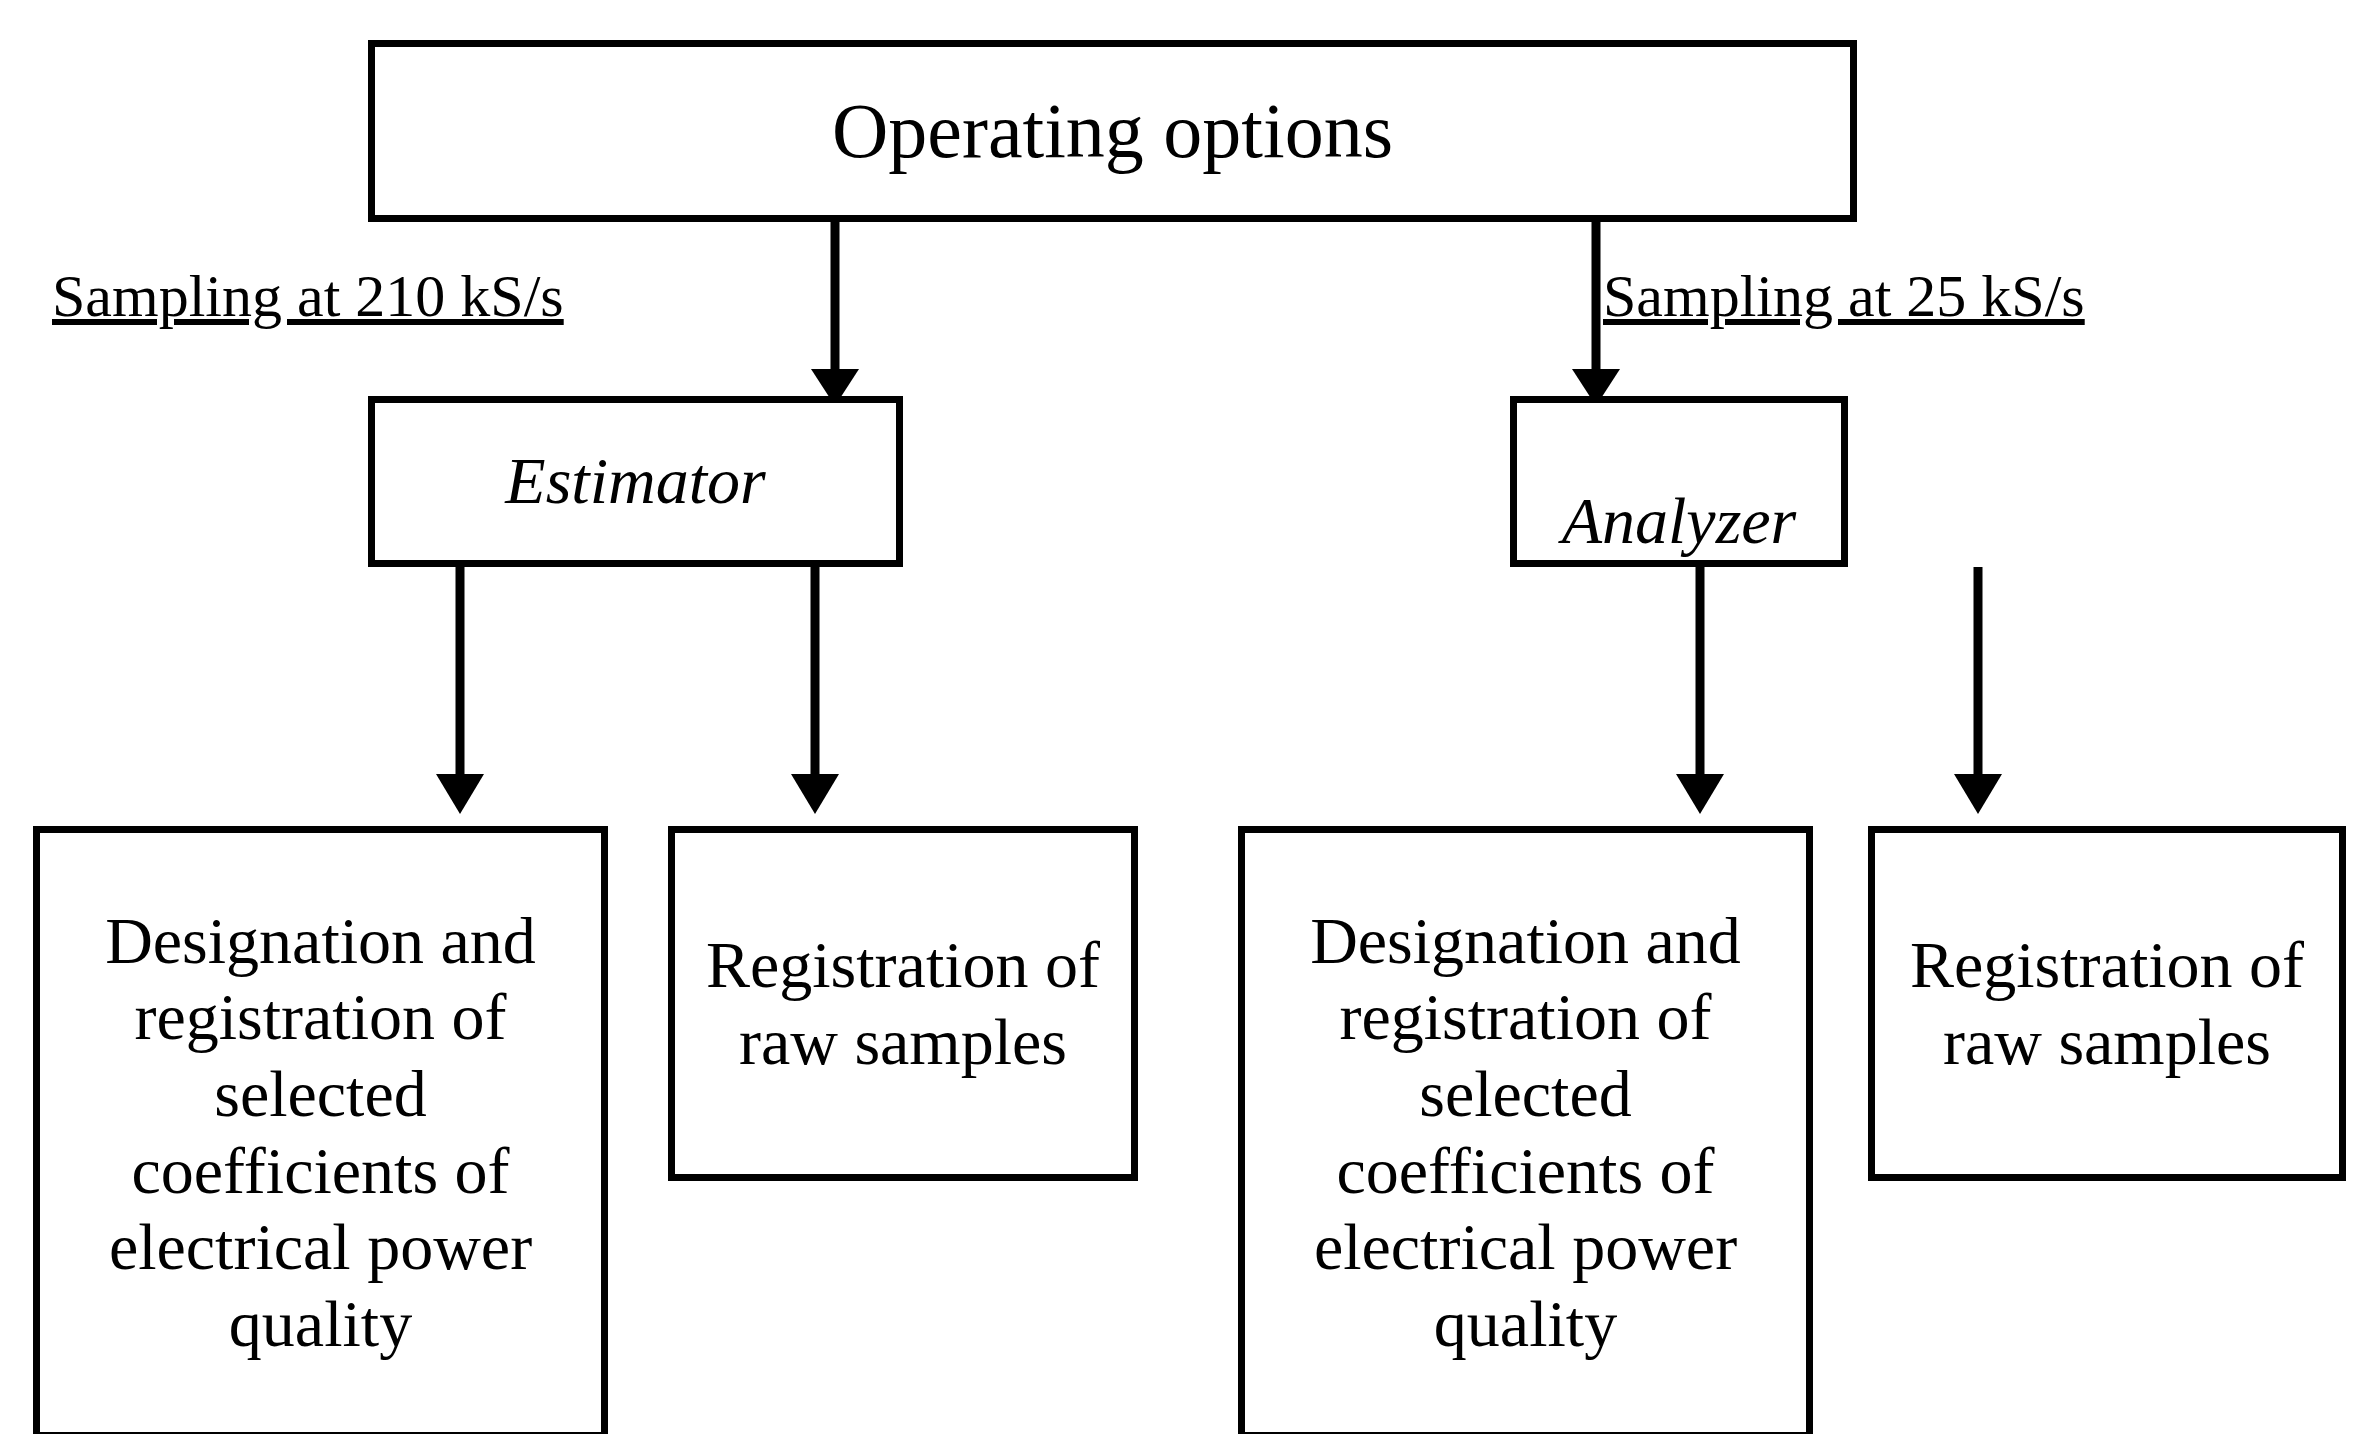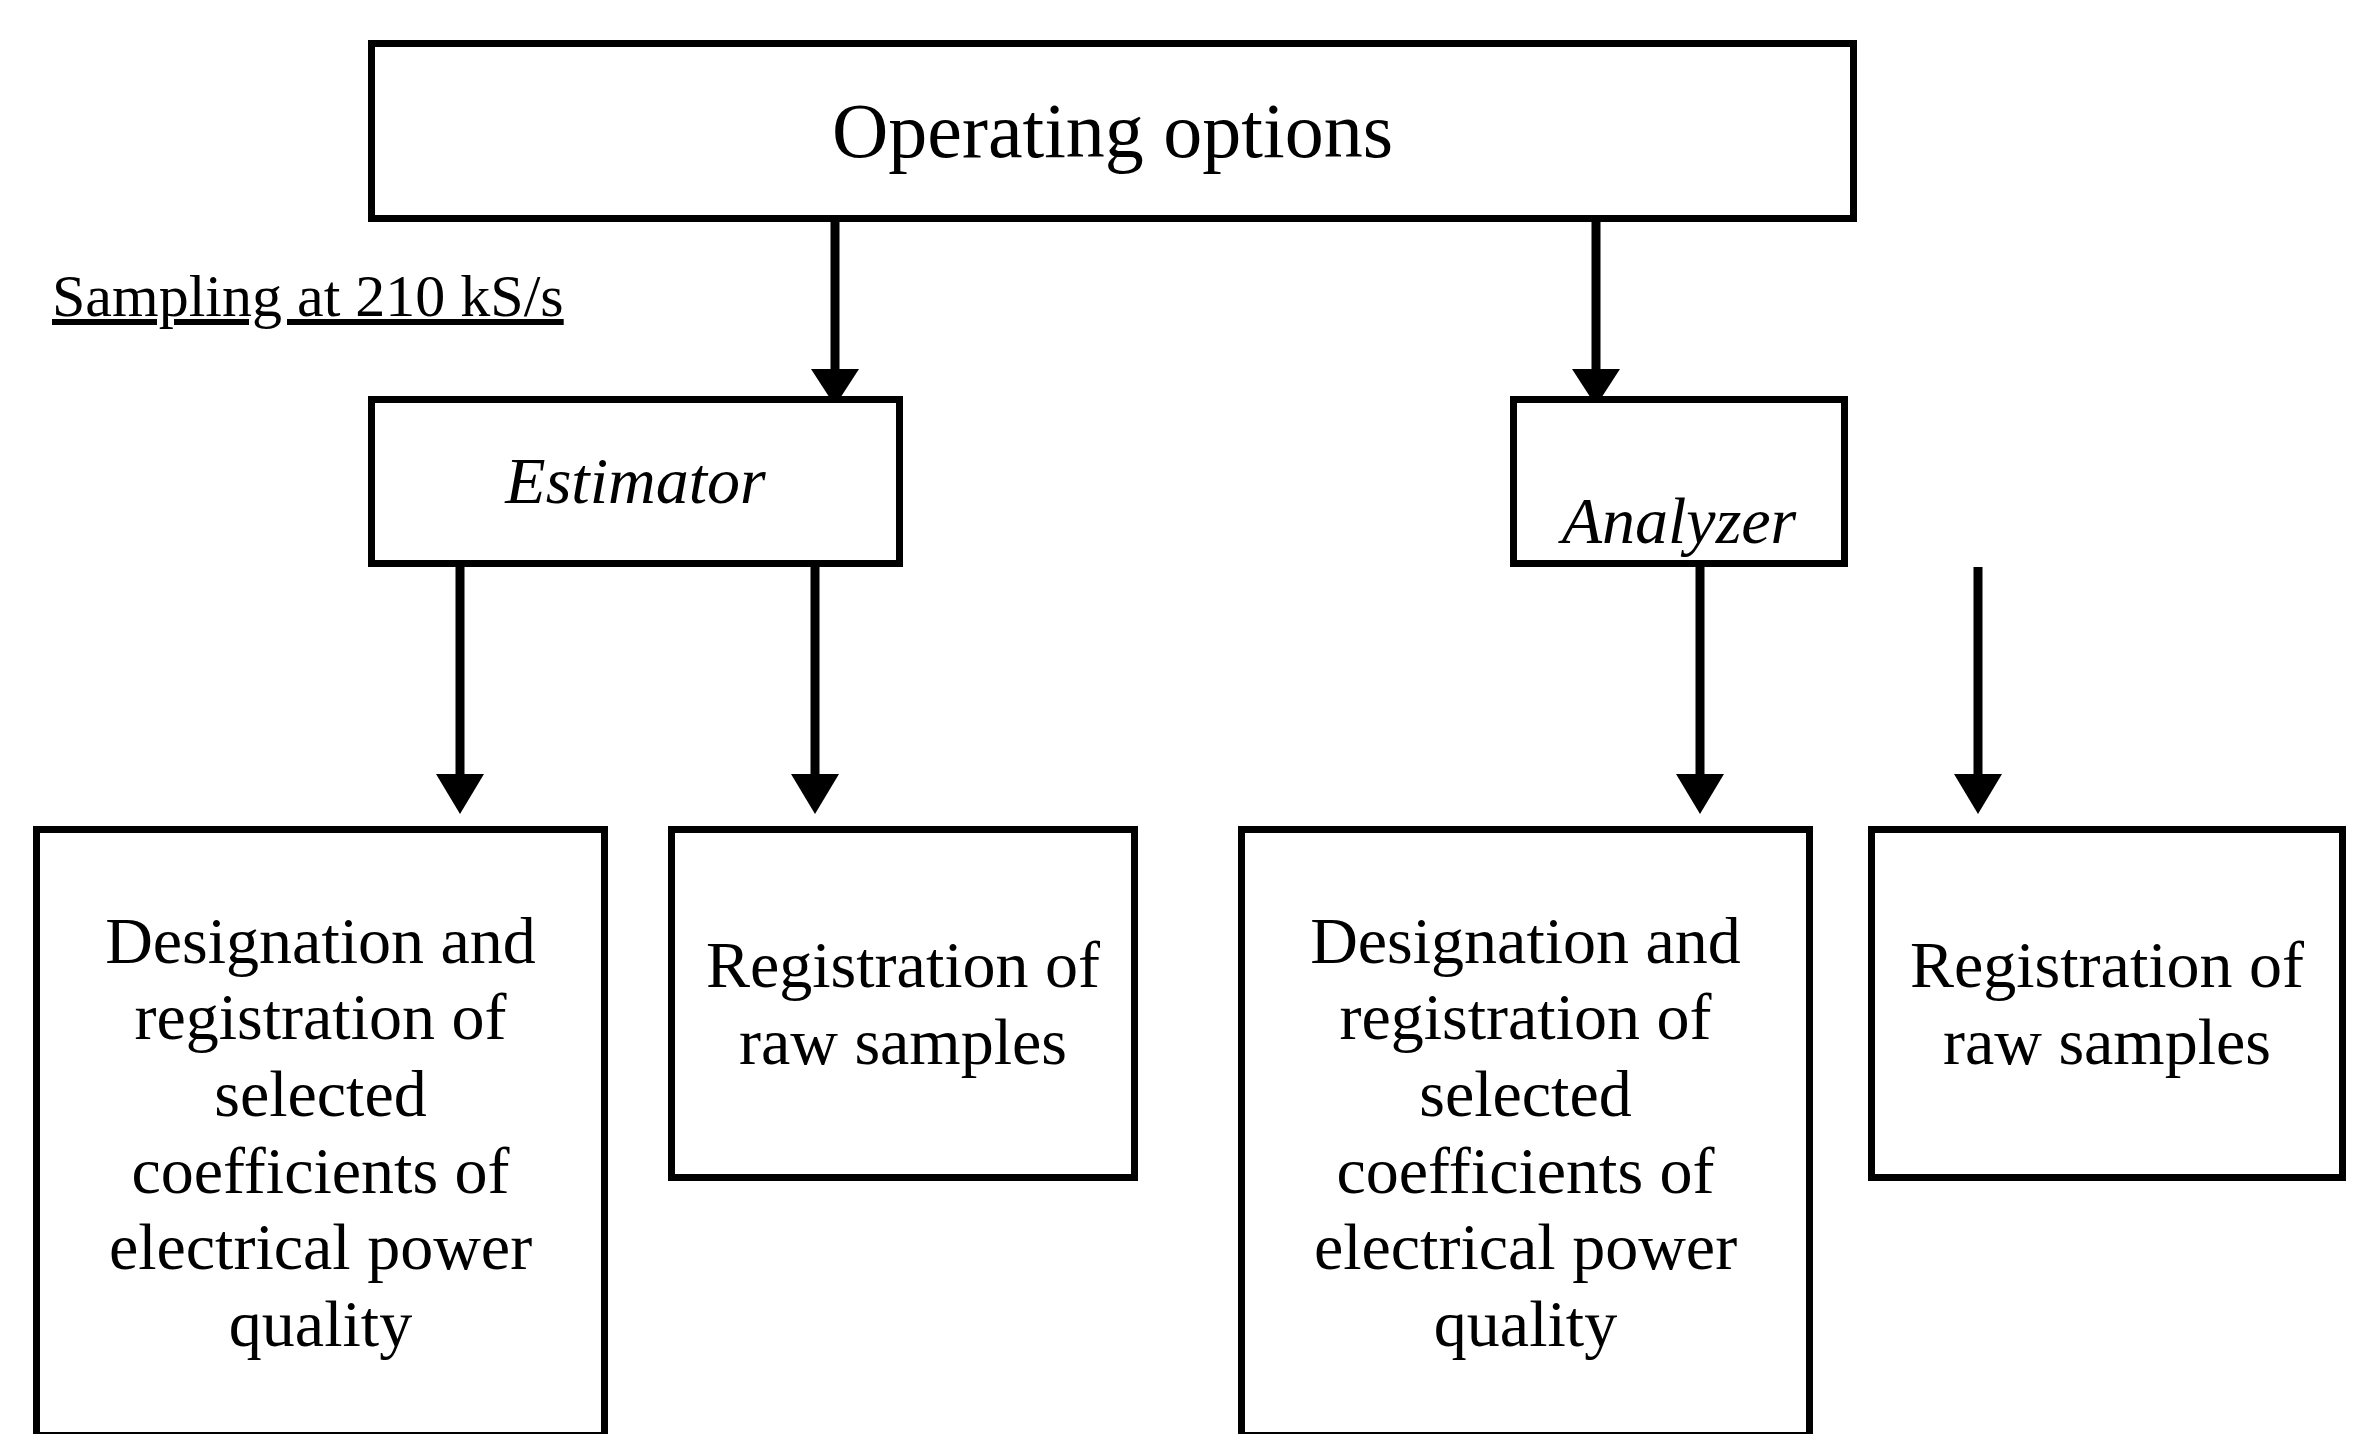--- a/index.html
+++ b/index.html
@@ -94,20 +94,21 @@
     <path d="M 1978 553 L 1978 760"></path>
     <polygon points="1954,760 2002,760 1978,800"></polygon>
   </svg>
 
   <div class="node title-node" style="left:368px; top:26px; width:1489px; height:182px;">
     <span class="node-label">Operating options</span>
   </div>
 
   <div class="edge-label" style="left:52px; top:252px;">Sampling at 210 kS/s</div>
 
+  <div class="edge-label" style="left:1603px; top:252px;">Sampling at 25 kS/s</div>
 
   <div class="node role-node" style="left:368px; top:382px; width:535px; height:171px;">
     <span class="node-label">Estimator</span>
   </div>
 
   <div class="node role-node" style="left:1510px; top:382px; width:338px; height:171px;align-items:flex-end;">
     <span class="node-label">Analyzer</span>
   </div>
 
   <div class="node leaf-node" style="left:33px; top:812px; width:575px; height:613px; padding:0 18px;">

